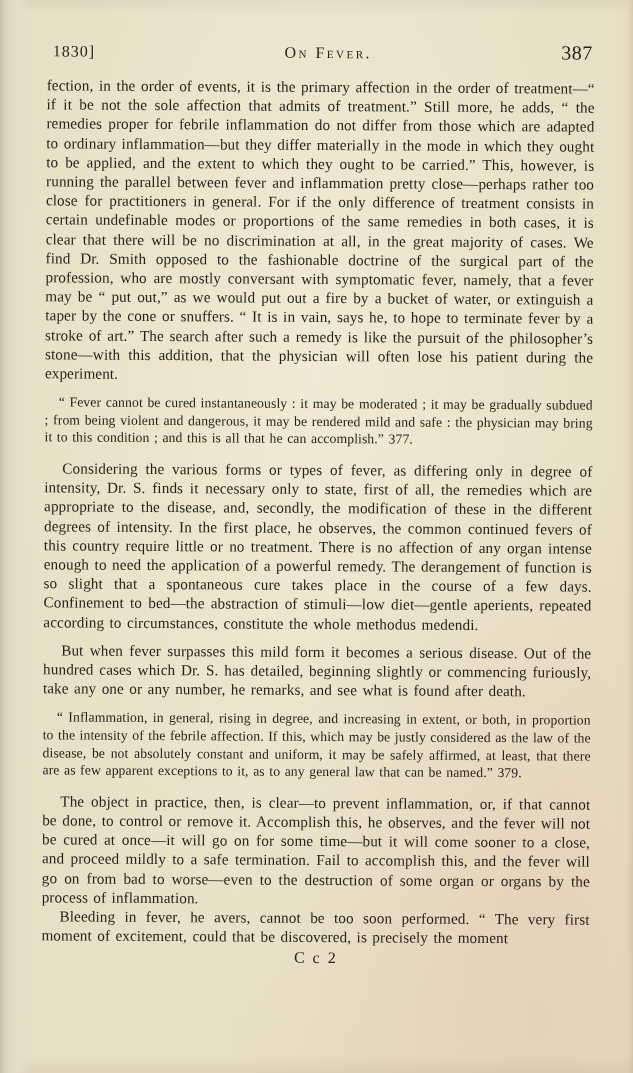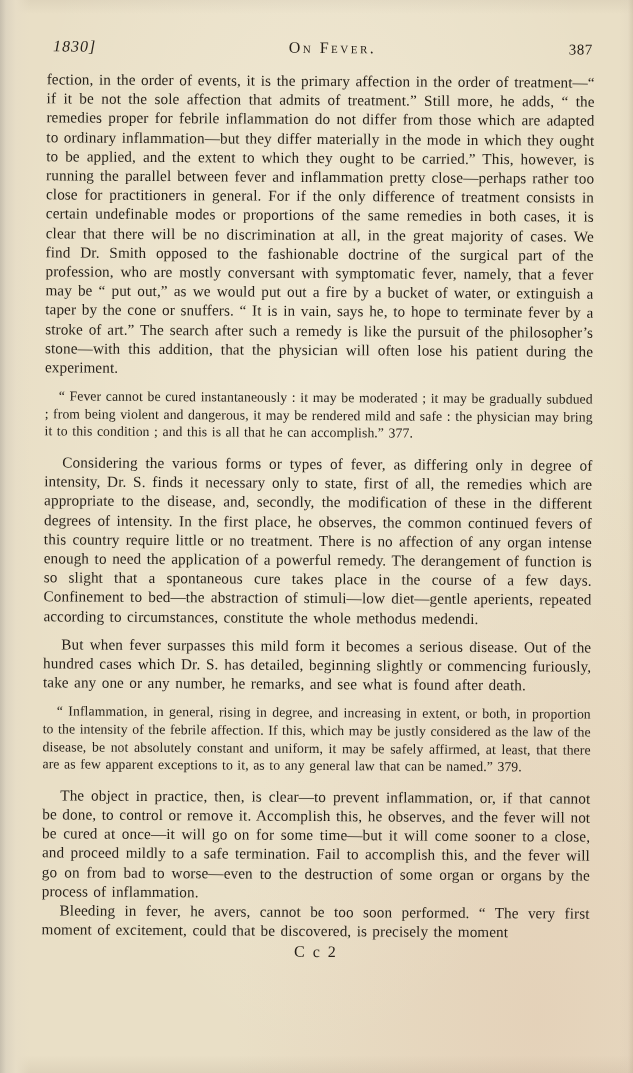--- a/index.html
+++ b/index.html
@@ -30,31 +30,30 @@
   .header {
     display: flex;
     align-items: baseline;
     justify-content: space-between;
     margin-bottom: 14px;
     padding: 0 2px 0 6px;
   }
   .year-marker {
     font-size: 16px;
     letter-spacing: 1px;
-    font-style: italic;
   }
   .running-title {
     font-variant: small-caps;
     font-size: 16px;
     letter-spacing: 2.5px;
     text-align: center;
     flex: 1;
   }
   .page-number {
-    font-size: 15px;
+    font-size: 20px;
     letter-spacing: 0.5px;
     margin-top: 8px;
   }
   .body-text p {
     margin: 0;
     text-align: justify;
     font-size: 15.2px;
     line-height: 19.2px;
     word-spacing: 1.5px;
     letter-spacing: 0.1px;

